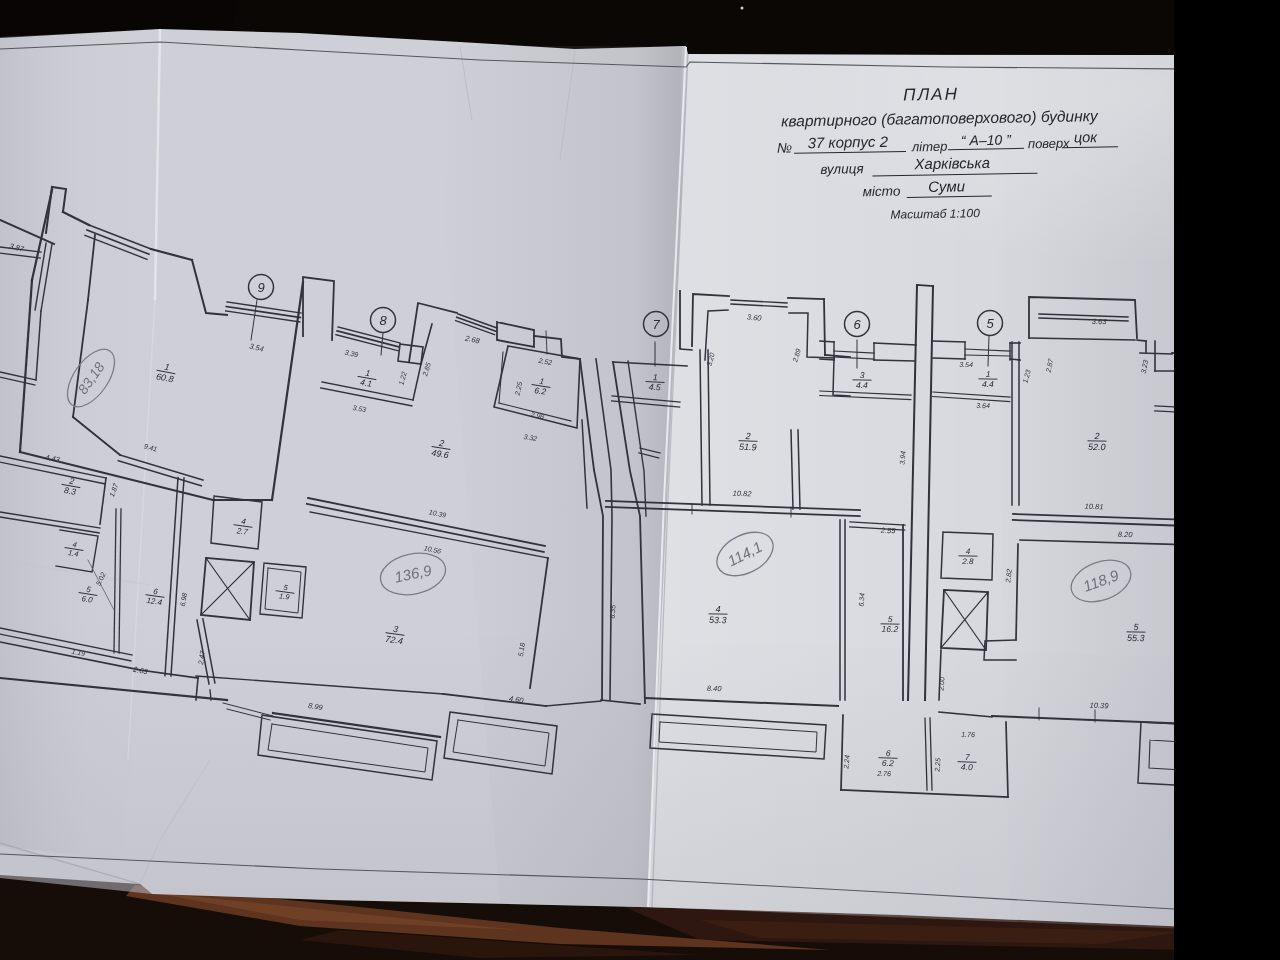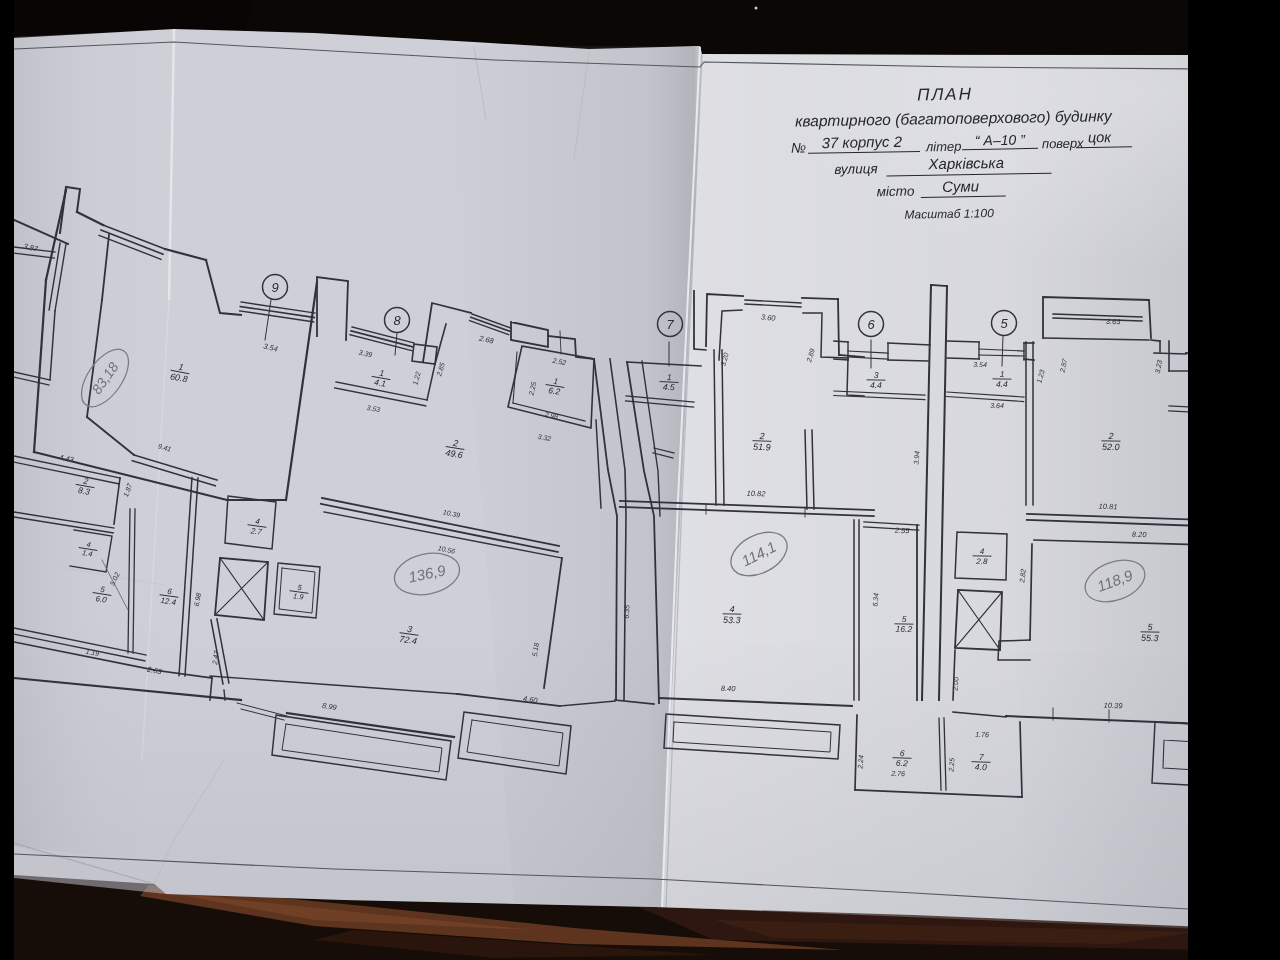--- a/index.html
+++ b/index.html
@@ -1,16 +1,16 @@
 <!DOCTYPE html>
 <html><head>
 <meta charset="utf-8">
 <style>
 html,body{margin:0;padding:0;background:#000;}
-#scene{width:1174px;height:960px;overflow:hidden;position:relative;padding-left:14px;}
+#scene{width:1174px;height:960px;overflow:hidden;position:relative;}
 </style>
 </head>
 <body>
 <div id="scene">
 <svg width="1280" height="960" viewBox="0 0 1280 960">
 
 <rect x="0" y="0" width="1280" height="960" fill="#140d08"></rect>
 <rect x="0" y="0" width="1280" height="120" fill="#0b0705"></rect>
 <polygon points="1200,0 1280,0 1280,60 1230,55" fill="#1c110a"></polygon>
 <polygon points="0,0 240,0 230,32 0,40" fill="#080504"></polygon>

